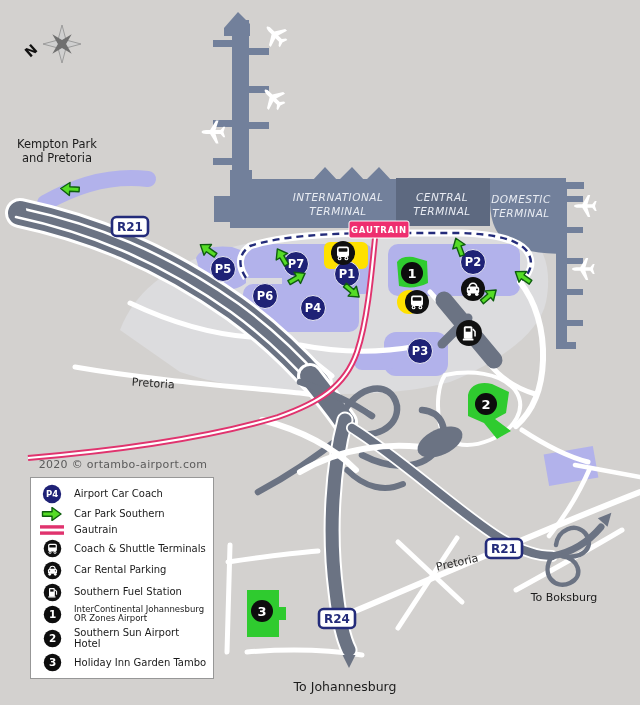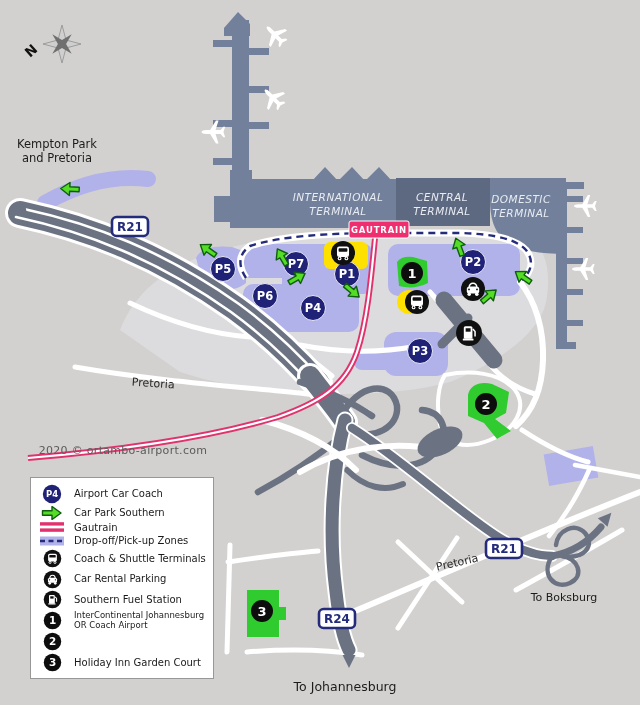--- a/index.html
+++ b/index.html
@@ -1,20 +1,20 @@
 <!DOCTYPE html>
 <html><head>
 <meta charset="utf-8">
 <style>
   html,body{margin:0;padding:0;}
   body{font-family:"DejaVu Sans","Liberation Sans",sans-serif;}
   #stage{position:relative;width:640px;height:705px;background:#D3D1CF;overflow:hidden;}
   #map-svg{position:absolute;left:0;top:0;}
   .maplabel{fill:#1c1c1c;}
-  #copyright{position:absolute;left:28px;top:444px;width:190px;text-align:center;
+  #copyright{position:absolute;left:28px;top:458px;width:190px;text-align:center;
              font-size:11px;color:#5b5b5b;letter-spacing:.3px;}
   #legend{position:absolute;left:30px;top:477px;width:184px;height:202px;
           background:#fff;border:1px solid #979797;box-sizing:border-box;
           display:flex;flex-direction:column;justify-content:space-between;
           padding:6px 6px 6px 8px;}
   .legend-row{display:flex;align-items:center;gap:9px;}
   .legend-icon{width:26px;display:flex;justify-content:center;align-items:center;flex:0 0 26px;}
   .legend-label{font-size:10px;color:#1a1a1a;line-height:1.15;}
   .legend-label.small{font-size:8.5px;}
 </style>
@@ -360,29 +360,20 @@
     <span class="legend-icon">
       <svg width="24" height="12" viewBox="0 0 24 12">
             <rect x="0" y="1.2" width="24" height="3.4" fill="#E0336E"></rect>
             <rect x="0" y="7.4" width="24" height="3.4" fill="#E0336E"></rect>
           </svg>
     </span>
     <span class="legend-label">Gautrain</span>
   </div>
   <div class="legend-row">
     <span class="legend-icon">
-      <svg width="24" height="12" viewBox="0 0 24 12">
-            <rect x="0" y="1.5" width="24" height="9" fill="#B2B2EB"></rect>
-            <line x1="0" y1="6" x2="24" y2="6" stroke="#232B7A" stroke-width="2.6" stroke-dasharray="5 3.5"></line>
-          </svg>
-    </span>
-    <span class="legend-label">Drop-off/Pick-up Zones</span>
-  </div>
-  <div class="legend-row">
-    <span class="legend-icon">
       <svg width="19" height="19" viewBox="-13 -13 26 26">
             <use href="#ic-bus"></use>
           </svg>
     </span>
     <span class="legend-label">Coach &amp; Shuttle Terminals</span>
   </div>
   <div class="legend-row">
     <span class="legend-icon">
       <svg width="19" height="19" viewBox="-13 -13 26 26">
             <use href="#ic-car"></use>
@@ -398,33 +389,34 @@
     </span>
     <span class="legend-label">Southern Fuel Station</span>
   </div>
   <div class="legend-row">
     <span class="legend-icon">
       <svg width="19" height="19" viewBox="-10 -10 20 20">
             <circle r="9.2" fill="#0D0D0D"></circle>
             <text y="4" text-anchor="middle" font-size="11" font-weight="bold" fill="#fff" font-family="DejaVu Sans, sans-serif">1</text>
           </svg>
     </span>
-    <span class="legend-label small">InterContinental Johannesburg OR Coach Airport</span>
+    <span class="legend-label small">InterContinental Johannesburg OR Zones Airport</span>
   </div>
   <div class="legend-row">
     <span class="legend-icon">
       <svg width="19" height="19" viewBox="-10 -10 20 20">
             <circle r="9.2" fill="#0D0D0D"></circle>
             <text y="4" text-anchor="middle" font-size="11" font-weight="bold" fill="#fff" font-family="DejaVu Sans, sans-serif">2</text>
           </svg>
     </span>
+    <span class="legend-label">Southern Sun Airport Hotel</span>
   </div>
   <div class="legend-row">
     <span class="legend-icon">
       <svg width="19" height="19" viewBox="-10 -10 20 20">
             <circle r="9.2" fill="#0D0D0D"></circle>
             <text y="4" text-anchor="middle" font-size="11" font-weight="bold" fill="#fff" font-family="DejaVu Sans, sans-serif">3</text>
           </svg>
     </span>
-    <span class="legend-label">Holiday Inn Garden Court</span>
+    <span class="legend-label">Holiday Inn Garden Tambo</span>
   </div>
 </div>
 </div>
 
 </body></html>

